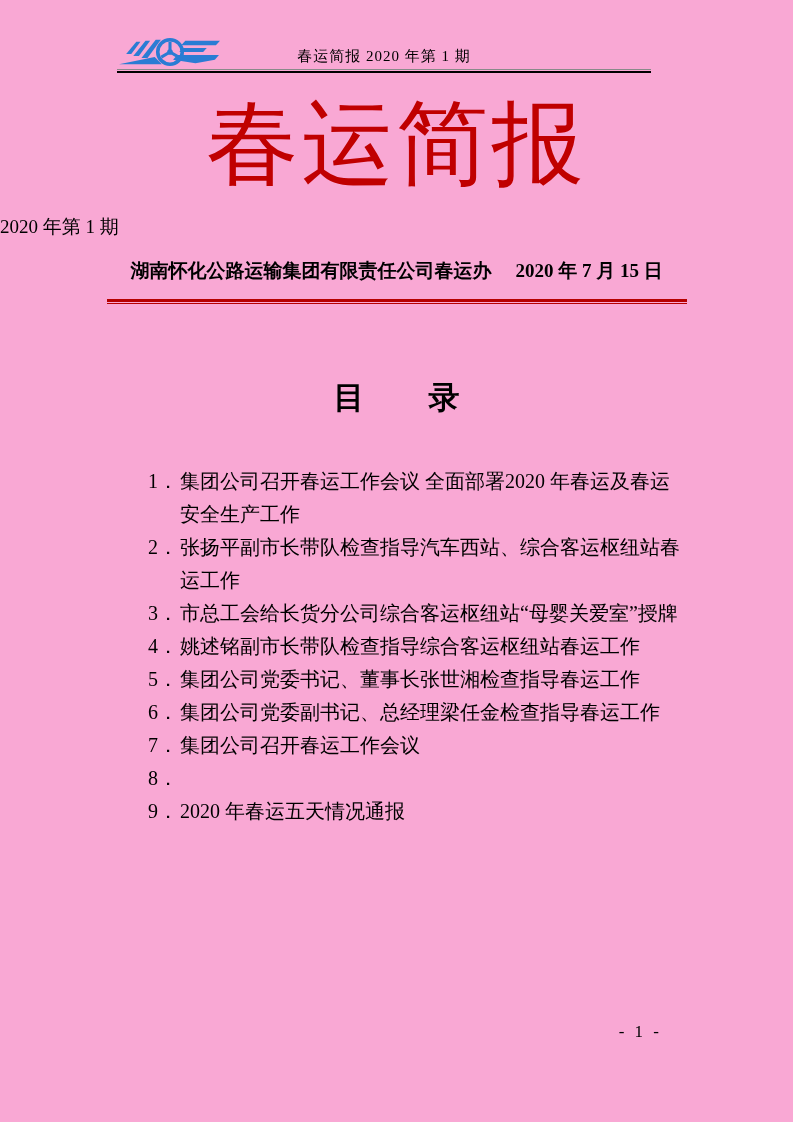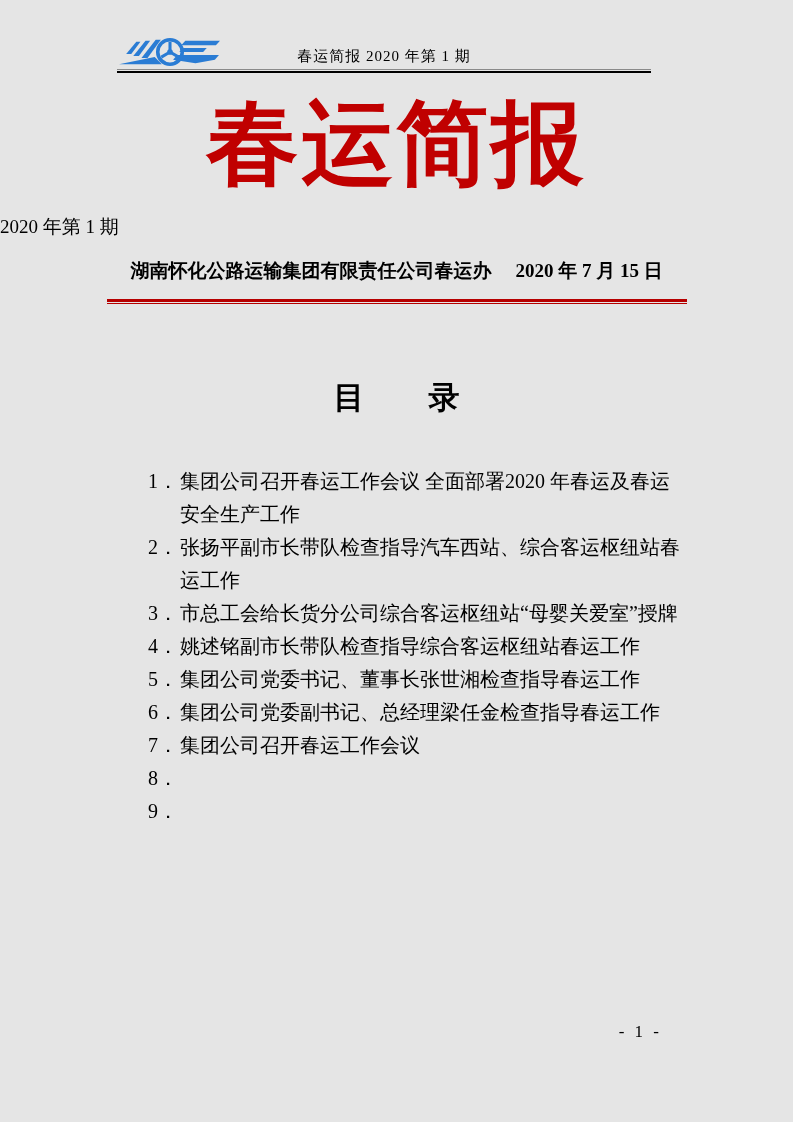--- a/index.html
+++ b/index.html
@@ -5,21 +5,21 @@
   :root{
     --title-red:#c00000;
     --rule-red:#b60000;
     --logo-blue:#2a7cd4;
     --text-black:#000000;
   }
   html,body{margin:0;padding:0;background:#ffffff;}
   .page{
     position:relative;
     width:793px;height:1122px;
-    background:#e5e5e5;
+    background:#f9a8d4;
     color:var(--text-black);
     font-family:"Liberation Serif", serif;
     overflow:hidden;
   }
   
   .header{
     position:absolute;left:117px;top:0;
     width:534px;height:73px;
   }
   .logo{
@@ -34,21 +34,21 @@
     white-space:nowrap;
   }
   .header-rule{position:absolute;left:0;right:0;bottom:0;}
   .header-rule .rule-thin{height:1px;background:#8a8a8a;margin-bottom:1px;}
   .header-rule .rule-thick{height:2px;background:#000;}
   
   .body-flow{padding-top:73px;}
   .doc-title{
     margin:20px 4px 0;
     text-align:center;
-    font-weight:700;
+    font-weight:400;
     font-size:92px;line-height:1.12;
     letter-spacing:3px;
     color:var(--title-red);
   }
   .issue-line{
     margin-top:20px;
     font-size:19px;line-height:1.2;
   }
   .publisher-line{
     margin-top:21px;
@@ -161,20 +161,21 @@
   </li>
         <li class="toc-item">
     <span class="toc-num">7．</span>
     <span class="toc-text">集团公司召开春运工作会议</span>
   </li>
         <li class="toc-item">
     <span class="toc-num">8．</span>
   </li>
         <li class="toc-item">
     <span class="toc-num">9．</span>
+    <span class="toc-text">2020 年春运五天情况通报</span>
   </li>
       </ol>
 
   </div>
 
   <div class="page-number">- 1 -</div>
 
 </div>
 
 </body></html>

